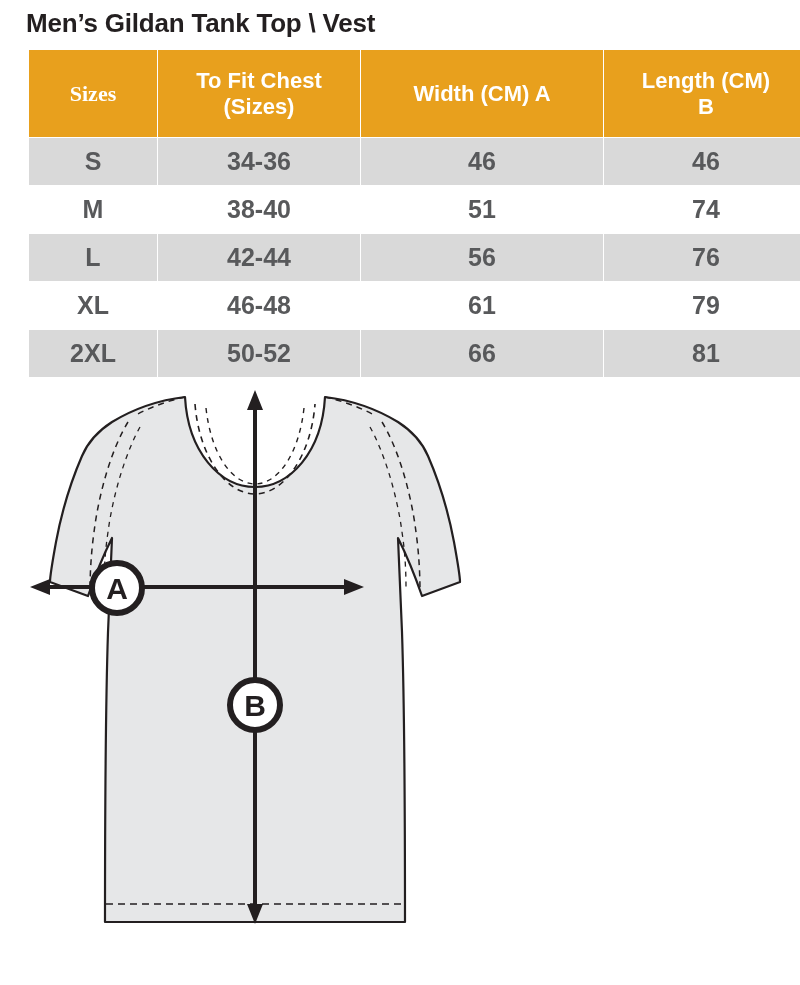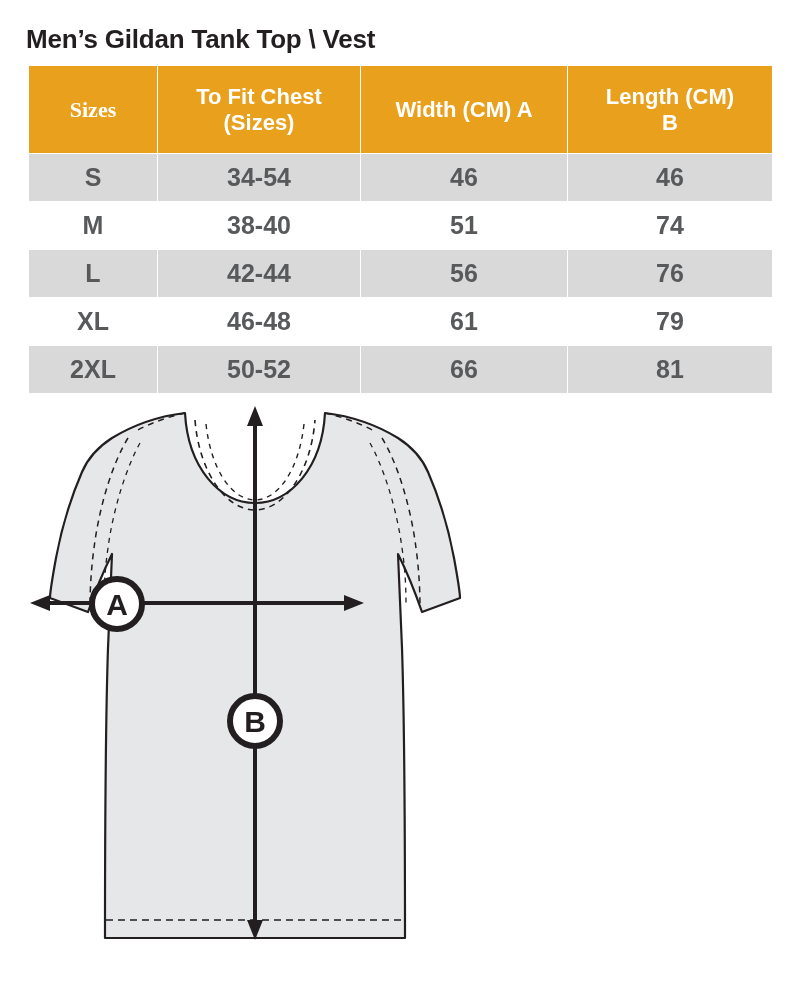--- a/index.html
+++ b/index.html
@@ -18,21 +18,21 @@
   .page {
     width: 800px;
     height: 985px;
     position: relative;
     box-sizing: border-box;
   }
   .title {
     font-size: 26px;
     font-weight: bold;
     color: #231f20;
-    padding: 24px 0 10px 26px;
+    padding: 8px 0 10px 26px;
     letter-spacing: -0.2px;
   }
   table.size-table {
     border-collapse: collapse;
     width: 744px;
     margin-left: 28px;
     table-layout: fixed;
   }
   table.size-table th {
     background: #e8a01d;
@@ -58,21 +58,21 @@
     box-sizing: border-box;
   }
   table.size-table tbody tr.odd td {
     background: #d9d9d9;
   }
   table.size-table tbody tr.even td {
     background: #ffffff;
   }
   .col-size   { width: 129px; font-family: Liberation Serif, serif; }
   .col-chest  { width: 203px; margin-top: 15px; }
-  .col-width  { width: 207px; }
+  .col-width  { width: 243px; }
   .col-length { width: 205px; }
 
   .diagram-wrap {
     position: relative;
     width: 800px;
     height: 575px;
     margin-top: 4px;
   }
   .diagram-wrap svg {
     display: block;
@@ -100,21 +100,21 @@
         </th>
         <th class="col-length">
           <span>Length  (CM)</span><br>
           <span>B</span>
         </th>
       </tr>
     </thead>
     <tbody>
       <tr class="odd">
         <td>S</td>
-        <td>34-54</td>
+        <td>34-36</td>
         <td>46</td>
         <td>46</td>
       </tr>
       <tr class="even">
         <td>M</td>
         <td>38-40</td>
         <td>51</td>
         <td>74</td>
       </tr>
       <tr class="odd">

